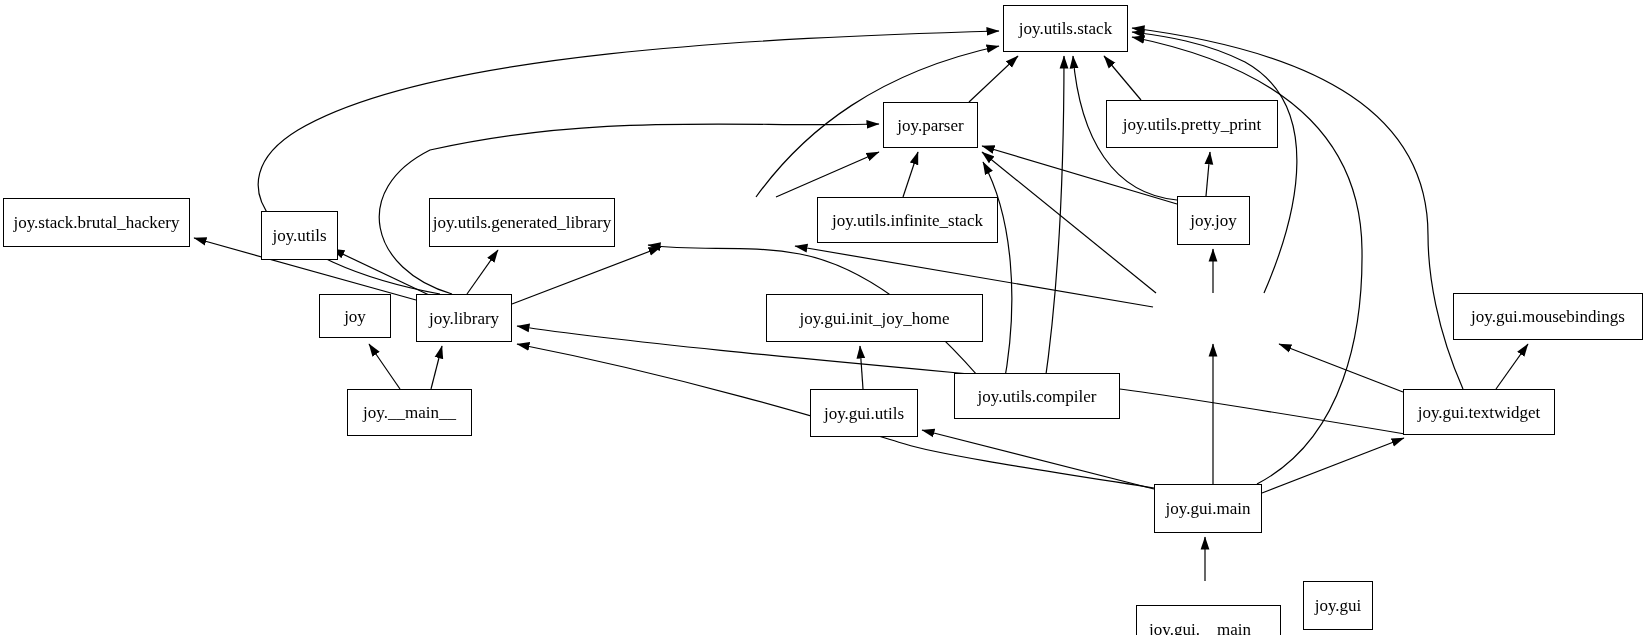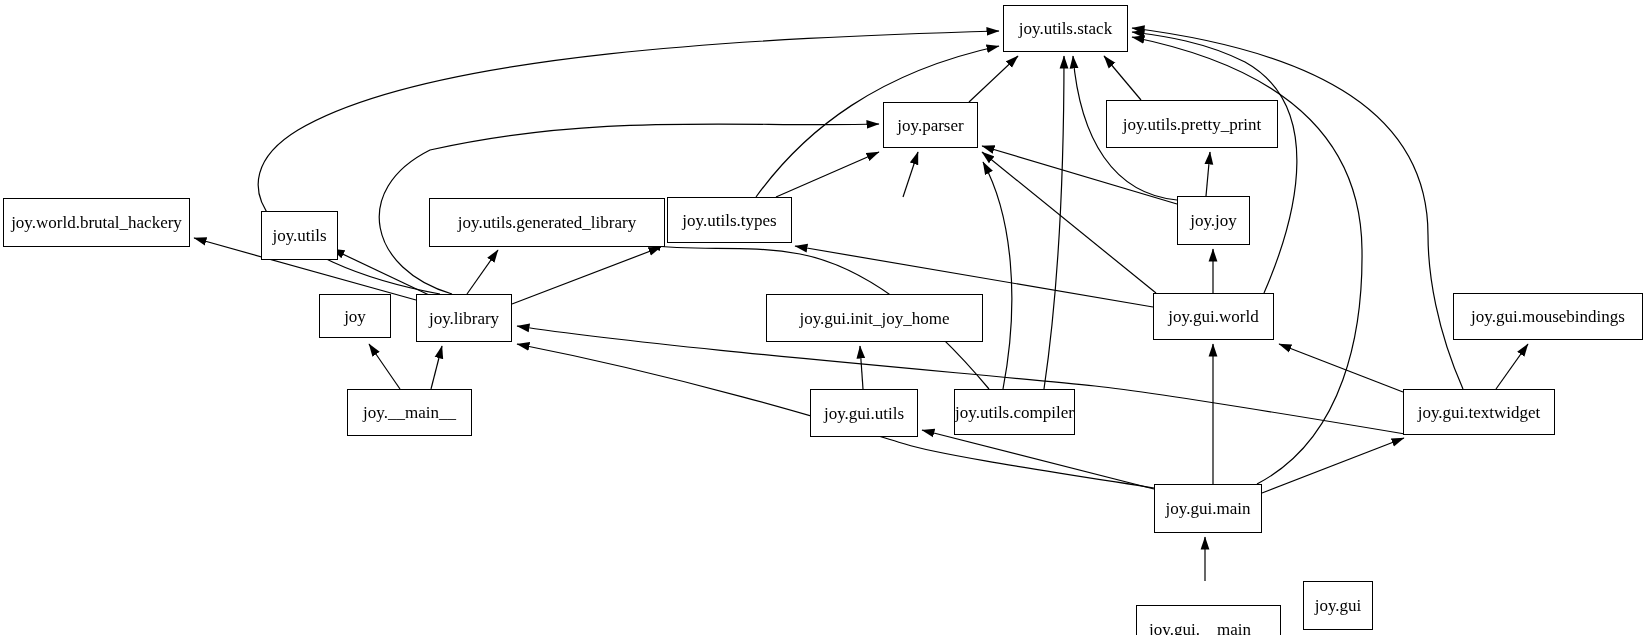--- a/index.html
+++ b/index.html
@@ -101,56 +101,53 @@
       <div class="node" style="left: 1003px; top: 5px; width: 125px; height: 47px;">
         <span>joy.utils.stack</span>
       </div>
       <div class="node" style="left: 883px; top: 102px; width: 95px; height: 46px;">
         <span>joy.parser</span>
       </div>
       <div class="node" style="left: 1106px; top: 100px; width: 172px; height: 48px;">
         <span>joy.utils.pretty_print</span>
       </div>
       <div class="node" style="left: 3px; top: 198px; width: 187px; height: 49px;">
-        <span>joy.world.brutal_hackery</span>
+        <span>joy.stack.brutal_hackery</span>
       </div>
       <div class="node" style="left: 261px; top: 198px; width: 77px; height: 49px; margin-top: 13px;">
         <span>joy.utils</span>
       </div>
-      <div class="node" style="left: 429px; top: 198px; width: 236px; height: 49px;">
+      <div class="node" style="left: 429px; top: 198px; width: 186px; height: 49px;">
         <span>joy.utils.generated_library</span>
       </div>
-      <div class="node" style="left: 667px; top: 197px; width: 125px; height: 46px;">
-        <span>joy.utils.types</span>
+      <div class="node" style="left: 817px; top: 197px; width: 181px; height: 46px;">
+        <span>joy.utils.infinite_stack</span>
       </div>
       <div class="node" style="left: 1177px; top: 196px; width: 73px; height: 49px;">
         <span>joy.joy</span>
       </div>
       <div class="node" style="left: 319px; top: 294px; width: 72px; height: 44px;">
         <span>joy</span>
       </div>
       <div class="node" style="left: 416px; top: 294px; width: 96px; height: 48px;">
         <span>joy.library</span>
       </div>
       <div class="node" style="left: 766px; top: 294px; width: 217px; height: 48px;">
         <span>joy.gui.init_joy_home</span>
       </div>
-      <div class="node" style="left: 1153px; top: 293px; width: 121px; height: 47px;">
-        <span>joy.gui.world</span>
-      </div>
       <div class="node" style="left: 347px; top: 389px; width: 125px; height: 47px;">
         <span>joy.__main__</span>
       </div>
       <div class="node" style="left: 1453px; top: 293px; width: 190px; height: 47px;">
         <span>joy.gui.mousebindings</span>
       </div>
       <div class="node" style="left: 810px; top: 389px; width: 108px; height: 48px;">
         <span>joy.gui.utils</span>
       </div>
-      <div class="node" style="left: 954px; top: 389px; width: 121px; height: 46px;">
+      <div class="node" style="left: 954px; top: 373px; width: 166px; height: 46px;">
         <span>joy.utils.compiler</span>
       </div>
       <div class="node" style="left: 1403px; top: 389px; width: 152px; height: 46px;">
         <span>joy.gui.textwidget</span>
       </div>
       <div class="node" style="left: 1154px; top: 484px; width: 108px; height: 49px; font-family: Liberation Serif, serif;">
         <span>joy.gui.main</span>
       </div>
       <div class="node" style="left: 1136px; top: 581px; width: 145px; height: 49px; margin-top: 24px;">
         <span>joy.gui.__main__</span>

